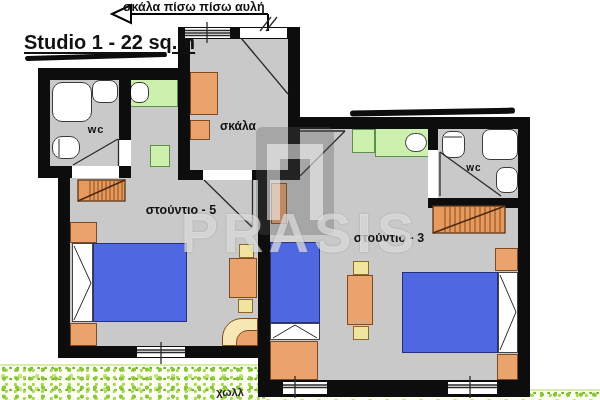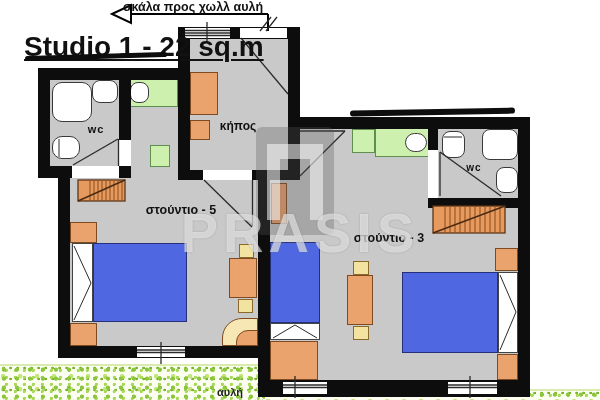--- a/index.html
+++ b/index.html
@@ -28,21 +28,21 @@
   svg.overlay{position:absolute;left:0;top:0;z-index:6;pointer-events:none;}
   .wm{z-index:8;pointer-events:none;}
 </style>
 </head>
 <body>
 
 <div id="plan">
 
   <div class="grass" style="left:0px;top:364px;width:265px;height:36px;"></div>
   <div class="grass" style="left:265px;top:389px;width:335px;height:11px;"></div>
-  <div class="label" style="left:205px;top:386px;width:50px;font-size:11px;color:#222;">αυλή</div>
+  <div class="label" style="left:205px;top:386px;width:50px;font-size:11px;color:#222;">χωλλ</div>
 
   <div class="floor" style="left:188px;top:38px;width:100px;height:132px;"></div>
   <div class="floor" style="left:50px;top:80px;width:69px;height:86px;"></div>
   <div class="floor" style="left:131px;top:80px;width:47px;height:98px;"></div>
   <div class="floor" style="left:70px;top:178px;width:188px;height:168px;"></div>
   <div class="floor" style="left:300px;top:129px;width:128px;height:51px;"></div>
   <div class="floor" style="left:270px;top:180px;width:248px;height:200px;"></div>
   <div class="floor" style="left:438px;top:129px;width:80px;height:69px;"></div>
 
   <div class="orange" style="left:190px;top:72px;width:28px;height:43px;"></div>
@@ -209,25 +209,25 @@
         <line x1="317" y1="338" x2="295" y2="325"></line>
       </g>
 
       <g stroke-width="1">
         <line x1="59" y1="139" x2="59" y2="157"></line>
         <line x1="444" y1="137" x2="462" y2="137"></line>
       </g>
     </g>
   </svg>
 
-  <div class="title" style="left:24px;top:31px;font-size:28px;">Studio 1 - 22 sq.m</div>
+  <div class="title" style="left:24px;top:31px;font-size:20px;">Studio 1 - 22 sq.m</div>
   <div class="titlebar" style="left:25px;top:54px;width:142px;height:5px;transform:rotate(-1.6deg);"></div>
   <div class="titlebar" style="left:350px;top:109px;width:165px;height:6px;transform:rotate(-1deg);"></div>
-  <div class="label" style="left:123px;top:0px;width:140px;font-size:12.5px;">σκάλα προς χωλλ αυλή</div>
-  <div class="label" style="left:213px;top:119px;width:50px;font-size:12px;">κήπος</div>
+  <div class="label" style="left:123px;top:0px;width:140px;font-size:12.5px;">σκάλα πίσω πίσω αυλή</div>
+  <div class="label" style="left:213px;top:119px;width:50px;font-size:12px;">σκάλα</div>
   <div class="label" style="left:80px;top:123px;width:32px;font-size:11px;letter-spacing:1px;">wc</div>
   <div class="label" style="left:458px;top:162px;width:32px;font-size:10px;letter-spacing:1px;">wc</div>
   <div class="label" style="left:141px;top:203px;width:80px;font-size:12.5px;">στούντιο - 5</div>
   <div class="label" style="left:349px;top:231px;width:80px;font-size:12.5px;">στούντιο - 3</div>
 
   <div class="wm" style="left:256px;top:127px;width:78px;height:108px;background:rgba(85,85,85,0.30);border-radius:6px;"></div>
   <div class="wm" style="left:267px;top:144px;width:56px;height:76px;border-top:15px solid rgba(250,250,250,0.55);border-left:13px solid rgba(250,250,250,0.55);border-right:13px solid rgba(250,250,250,0.55);"></div>
   <div class="wm" style="left:180px;top:200px;width:240px;text-align:center;font-size:56px;font-weight:800;letter-spacing:5px;color:rgba(255,255,255,0.55);text-shadow:0 0 2px rgba(110,110,110,0.45);">PRASIS</div>
 
 </div>

